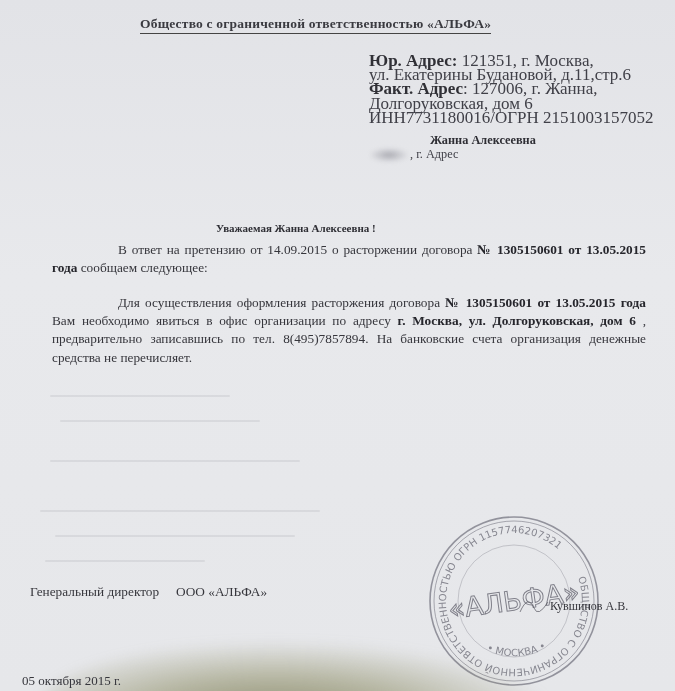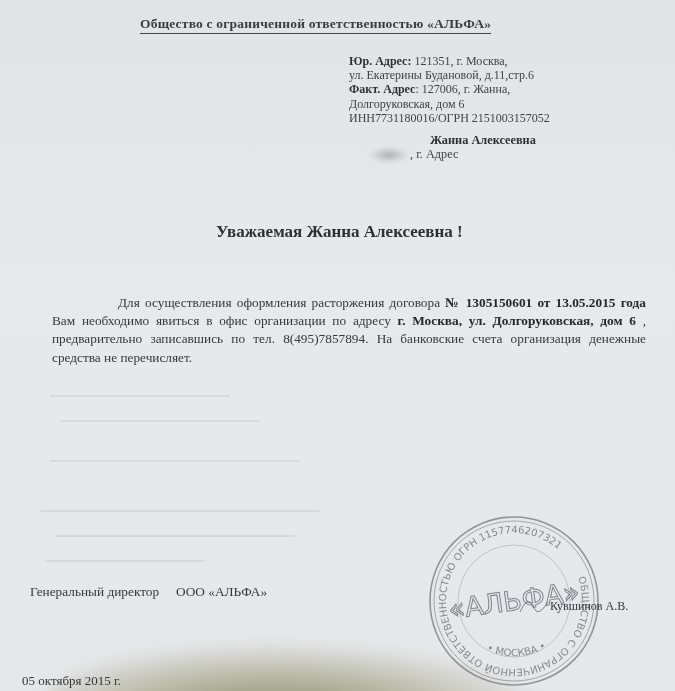--- a/index.html
+++ b/index.html
@@ -17,30 +17,30 @@
       position: absolute; left: 40px; top: 640px; width: 520px; height: 110px;
       border-radius: 50% 50% 0 0 / 60% 60% 0 0;
       background: radial-gradient(ellipse at 45% 70%, rgba(110,110,70,0.75) 0%, rgba(140,140,100,0.55) 35%, rgba(200,200,190,0.0) 70%);
       filter: blur(6px);
     }
     .abs { position: absolute; white-space: nowrap; }
     .header-title {
       left: 140px; top: 16px; font-size: 13.5px; font-weight: bold; letter-spacing: 0.2px;
       border-bottom: 1px solid #444; padding-bottom: 1px; color: #3a3a40;
     }
-    .addr { left: 349px; top: 54px; font-size: 12px; line-height: 14.2px; color: #404048; }
+    .addr { left: 369px; top: 54px; font-size: 17px; line-height: 14.2px; color: #404048; }
     .addr b { color: #303036; }
     .recipient { left: 430px; top: 133px; font-size: 12.3px; font-weight: bold; color: #2e2e34; }
     .blur-patch {
       left: 370px; top: 148px; width: 38px; height: 14px;
       background: radial-gradient(ellipse, rgba(120,120,130,0.55), rgba(120,120,130,0) 75%);
       filter: blur(2px);
     }
     .city { left: 410px; top: 147px; font-size: 12.3px; color: #404048; }
-    .salutation { left: 216px; top: 222px; font-size: 17px; font-weight: bold; color: #2e2e34; }
+    .salutation { left: 216px; top: 222px; font-size: 11px; font-weight: bold; color: #2e2e34; }
     .para {
       left: 52px; width: 594px; font-size: 13.3px; line-height: 18.2px; white-space: normal;
       text-align: justify; color: #36363c;
     }
     .para1 { top: 241px; }
     .para2 { top: 294px; }
     .para .indent { display: inline-block; width: 66px; }
     .para b { color: #26262c; }
     .signer { left: 30px; top: 584px; font-size: 13.3px; color: #36363c; }
     .signer .org { margin-left: 17px; }
@@ -72,20 +72,21 @@
     <div>Долгоруковская, дом 6</div>
     <div>ИНН7731180016/ОГРН 2151003157052</div>
   </div>
 
   <div class="abs recipient">Жанна Алексеевна</div>
   <div class="abs blur-patch"></div>
   <div class="abs city">, г. Адрес</div>
 
   <div class="abs salutation">Уважаемая Жанна Алексеевна !</div>
 
+  <div class="abs para para1"><span class="indent"></span><span>В ответ на претензию от 14.09.2015 о расторжении договора </span><b>№ 1305150601 от 13.05.2015 года</b><span> сообщаем следующее:</span></div>
 
   <div class="abs para para2"><span class="indent"></span><span>Для осуществления оформления расторжения договора </span><b>№ 1305150601 от 13.05.2015 года</b><span> Вам необходимо явиться в офис организации по адресу </span><b>г. Москва, ул. Долгоруковская, дом 6</b><span> , предварительно записавшись по тел. 8(495)7857894. На банковские счета организация денежные средства не перечисляет.</span></div>
 
   <div class="abs signer"><span>Генеральный директор</span><span class="org">ООО «АЛЬФА»</span></div>
 
   <svg class="abs stamp" viewBox="0 0 178 178">
     <defs>
       <path id="ringPath" d="M 89 89 m -68 0 a 68 68 0 1 1 136 0 a 68 68 0 1 1 -136 0"></path>
       <path id="bottomPath" d="M 30 110 A 68 68 0 0 0 148 110"></path>
     </defs>

